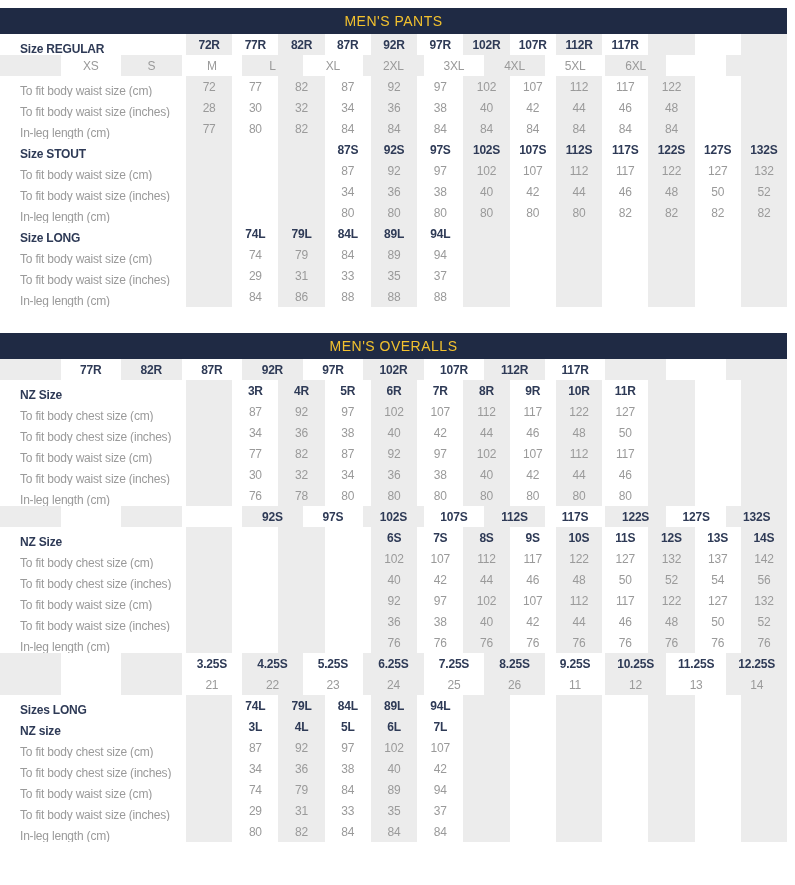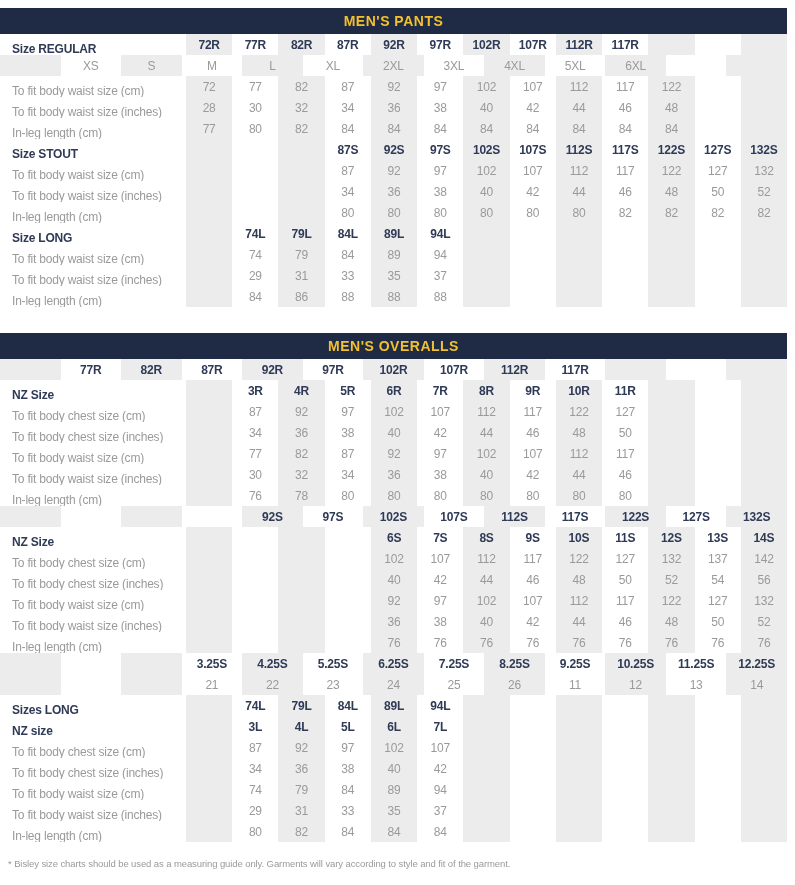--- a/index.html
+++ b/index.html
@@ -16,35 +16,35 @@
   }
   .size-table { width: 787px; }
   .size-table + .size-table { margin-top: 26px; }
   .title-bar {
     height: 26px;
     background: var(--navy, #1F2A44);
     color: var(--yellow, #F2C12E);
     display: flex;
     align-items: center;
     justify-content: center;
-    font-weight: 700;
+    font-weight: 400;
     font-size: 14px;
     letter-spacing: 0.5px;
   }
   .trow {
     display: flex;
     height: 21px;
     align-items: stretch;
   }
   .label-cell {
     width: 186px;
     flex: 0 0 186px;
     display: flex;
     align-items: center;
-    padding-left: 12px;
+    padding-left: 20px;
     font-size: 12px;
     letter-spacing: -0.2px;
     color: var(--gray, #9A9A9A);
     white-space: nowrap;
     overflow: hidden;
     margin-top: 9px;
   }
   .cell {
     flex: 1 1 0;
     display: flex;
@@ -649,14 +649,13 @@
           <div class="cell odd"></div>
           <div class="cell"></div>
           <div class="cell odd"></div>
           <div class="cell"></div>
           <div class="cell odd"></div>
           <div class="cell"></div>
           <div class="cell odd"></div>
         </div>
       </section>
     </main>
-  <p class="footnote">* Bisley size charts should be used as a measuring guide only. Garments will vary according to style and fit of the garment.</p>
 </div>
 
 </body></html>

